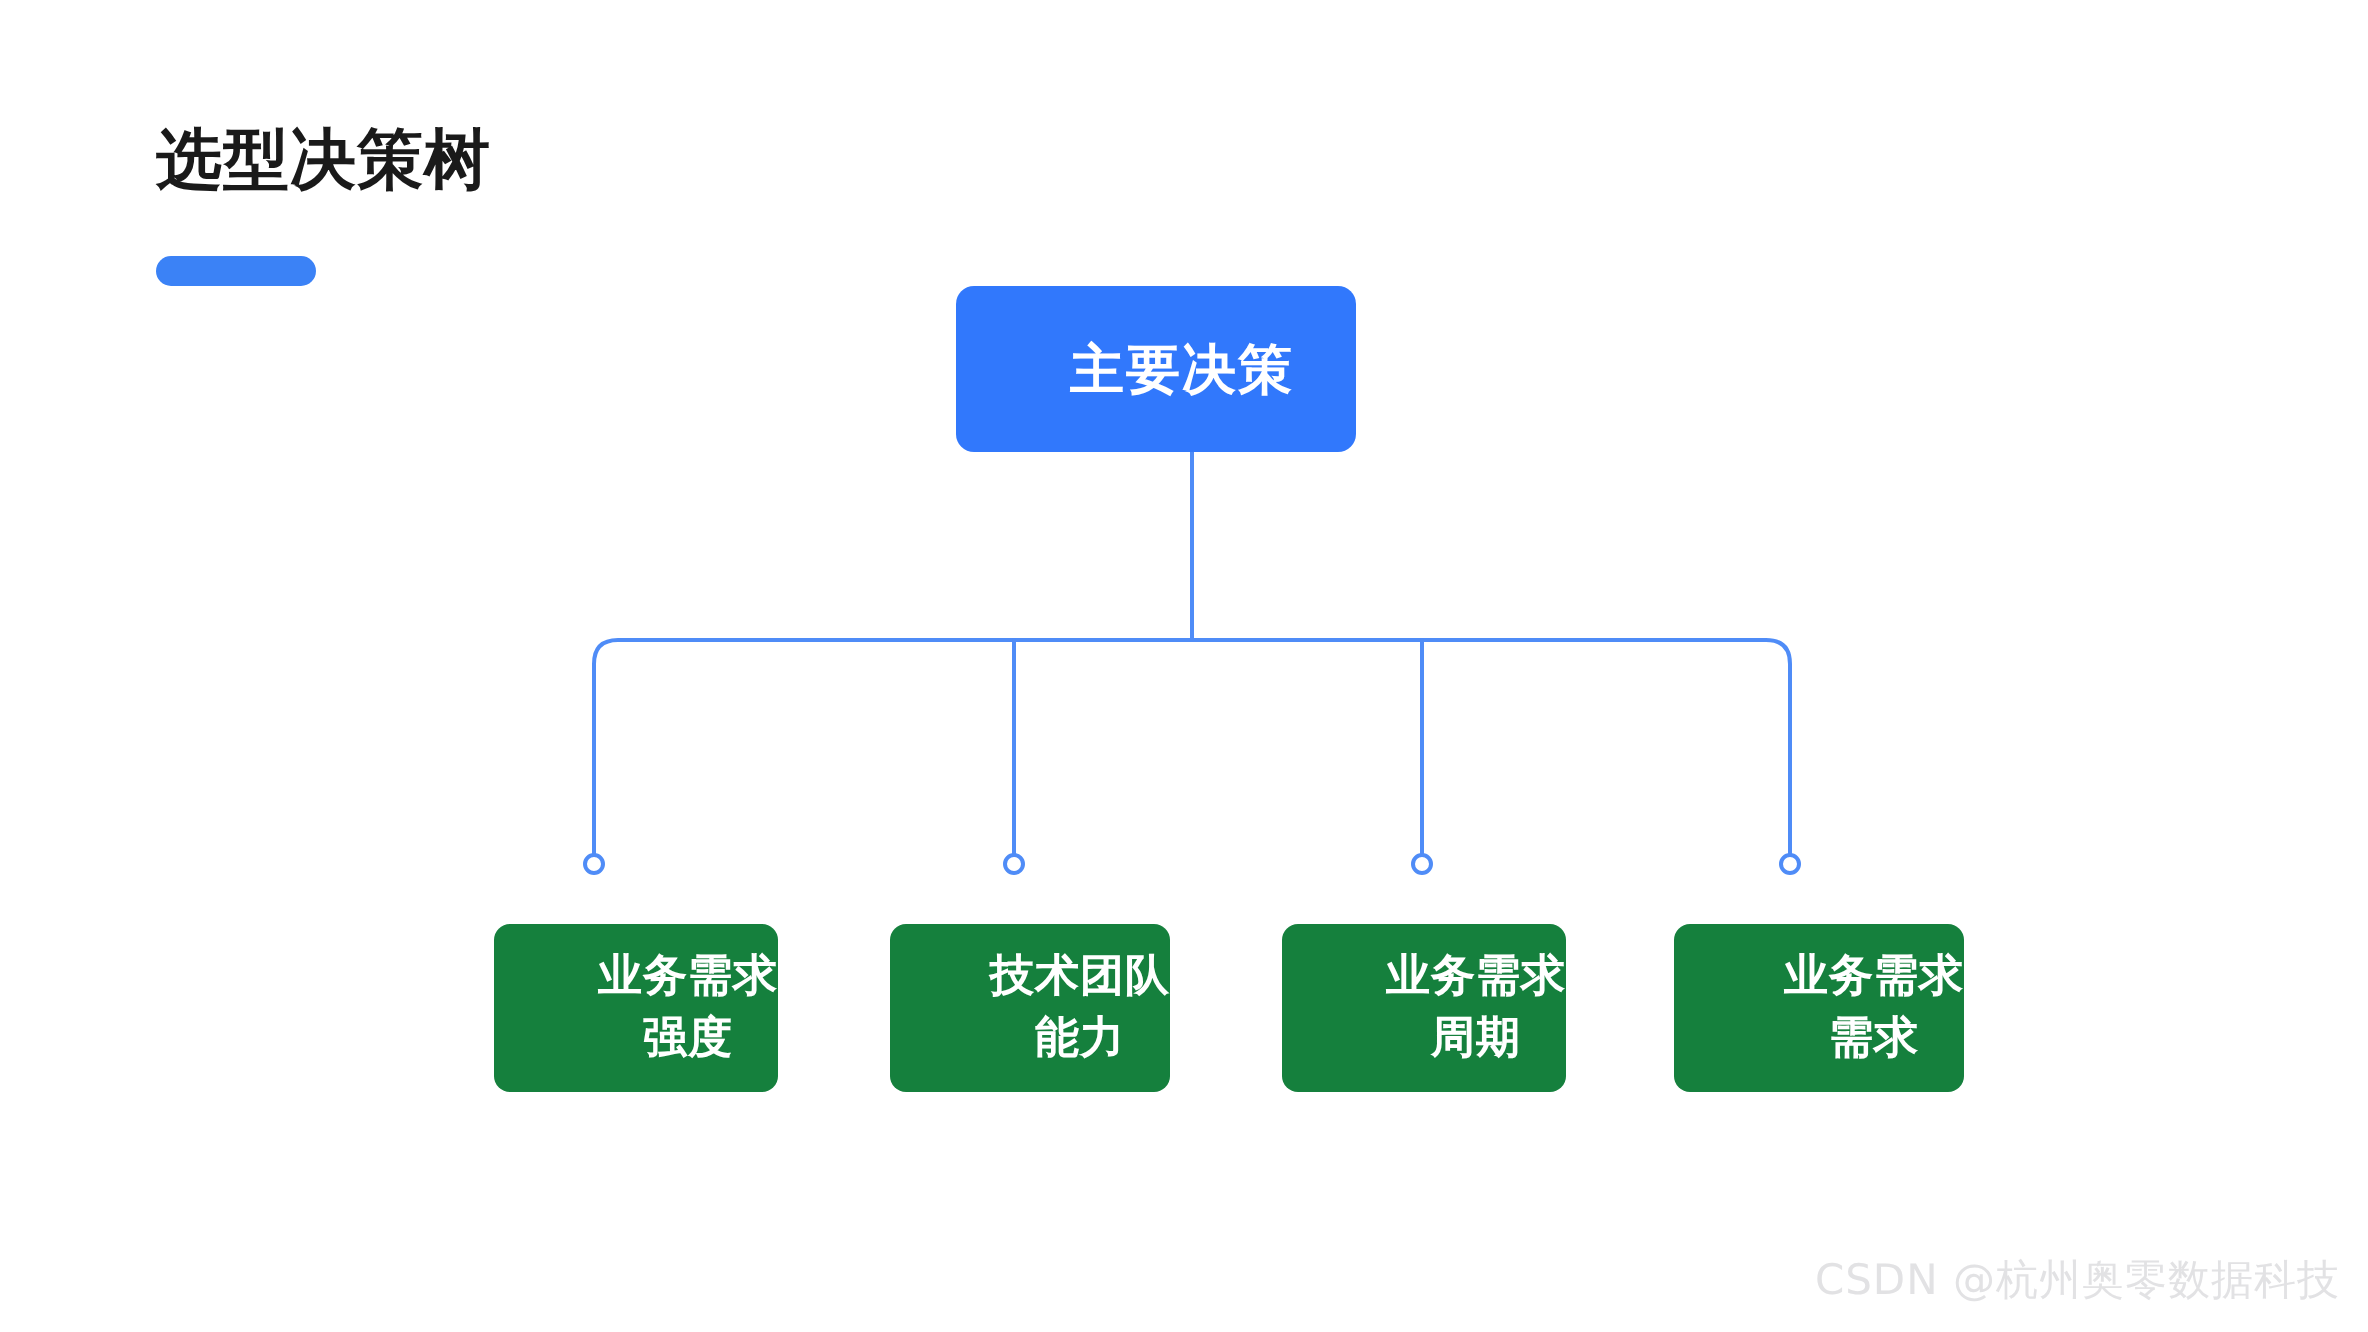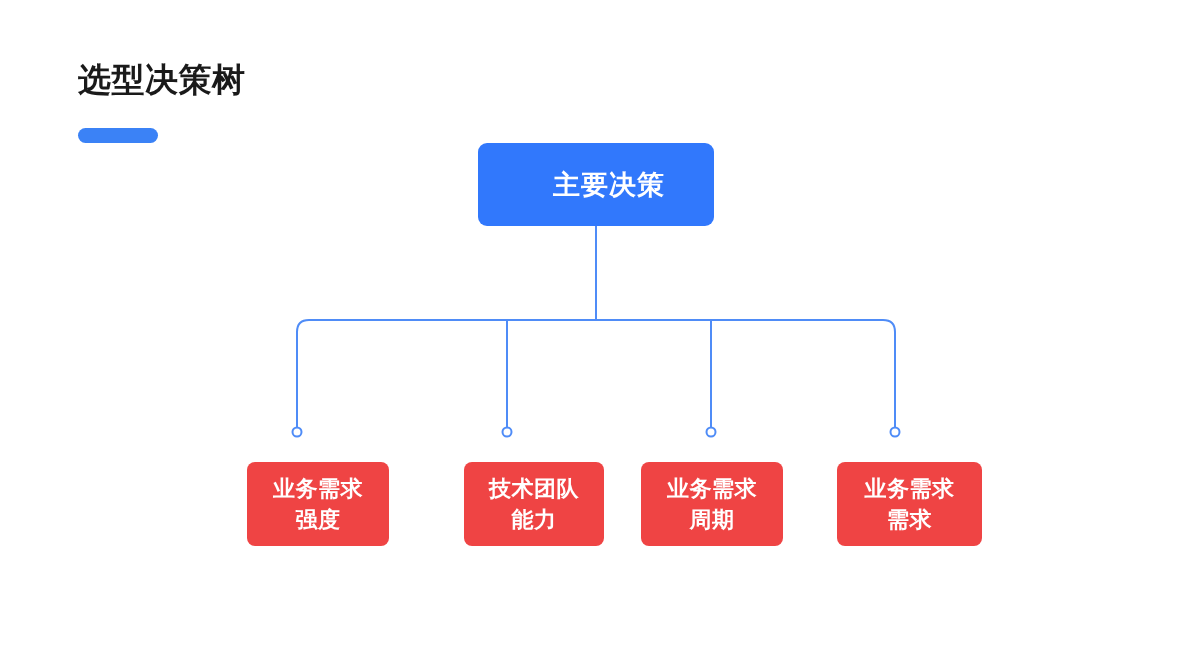--- a/index.html
+++ b/index.html
@@ -67,48 +67,49 @@
     align-items: center;
     justify-content: center;
     text-align: center;
     color: #ffffff;
     background: #3178fc;
   }
 
   #root-node {
     left: 478px;
     top: 143px;
-    width: 236px;
+    width: 200px;
     height: 83px;
     border-radius: 9px;
     font-size: 27px;
     font-weight: bold;
     letter-spacing: 1px;
     padding-left: 26px;
   }
 
   .child-node {
     top: 462px;
     height: 84px;
     border-radius: 8px;
-    background: #ef4444;
+    background: #15803d;
     font-size: 22px;
     font-weight: bold;
     line-height: 31px;
     letter-spacing: 0.5px;
+    justify-content: flex-end;
   }
   .child-node .label-lines {
     display: block;
   }
   .child-node .line {
     display: block;
   }
 
   #child-node-0 { left: 247px;  width: 142px; }
-  #child-node-1 { left: 464px;  width: 140px; }
+  #child-node-1 { left: 445px;  width: 140px; }
   #child-node-2 { left: 641px;  width: 142px; }
   #child-node-3 { left: 837px;  width: 145px; }
 
   
   #watermark {
     position: absolute;
     right: 14px;
     bottom: 12px;
     font-size: 21px;
     color: #e2e2e4;
@@ -173,14 +174,15 @@
 
     <div class="node child-node" id="child-node-3">
       <span class="label-lines">
         <span class="line">业务需求</span>
         <span class="line">需求</span>
       </span>
     </div>
 
   </div>
 
+  <div id="watermark">CSDN @杭州奥零数据科技</div>
 
 </div>
 
 </body></html>

